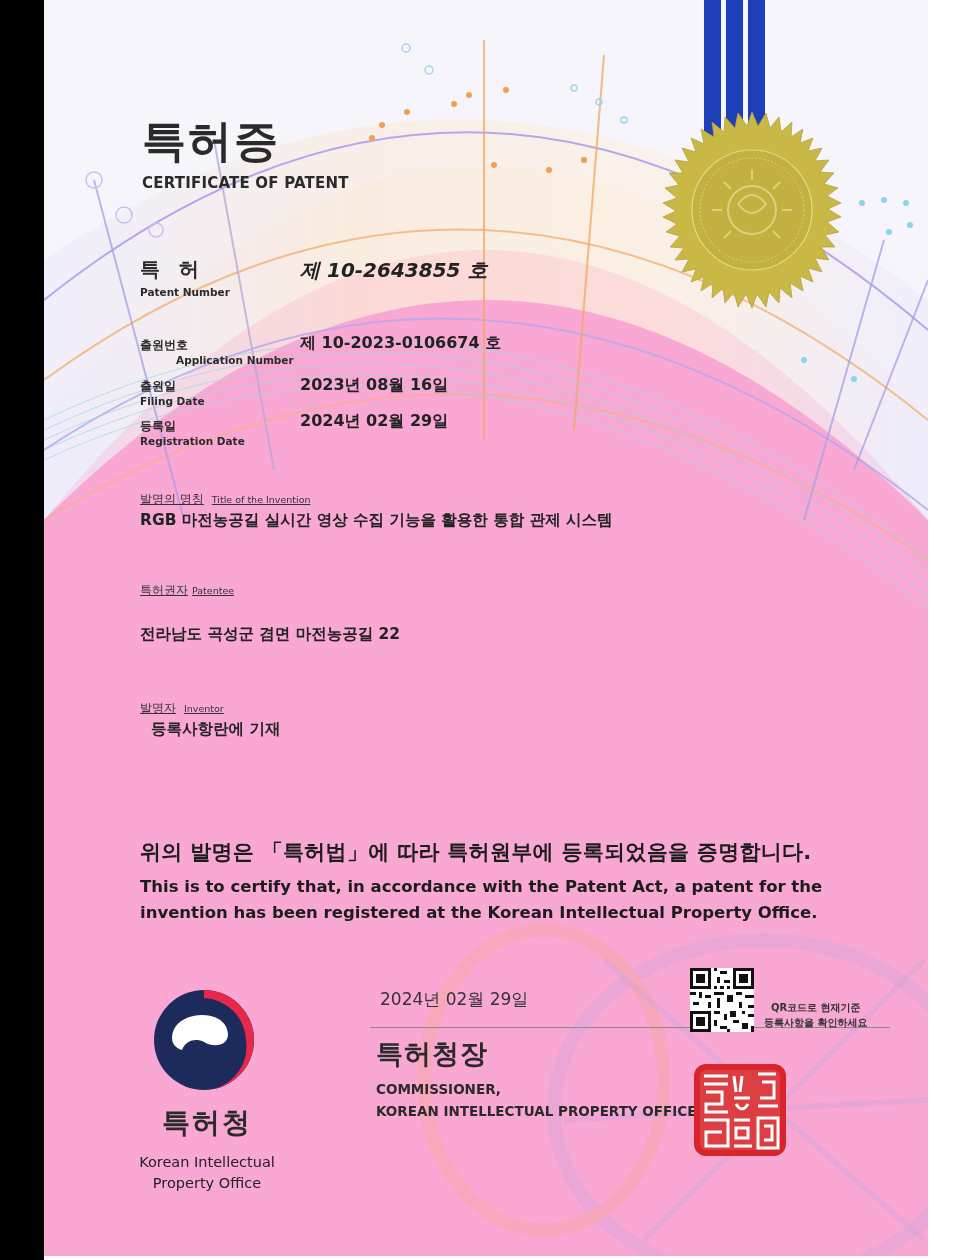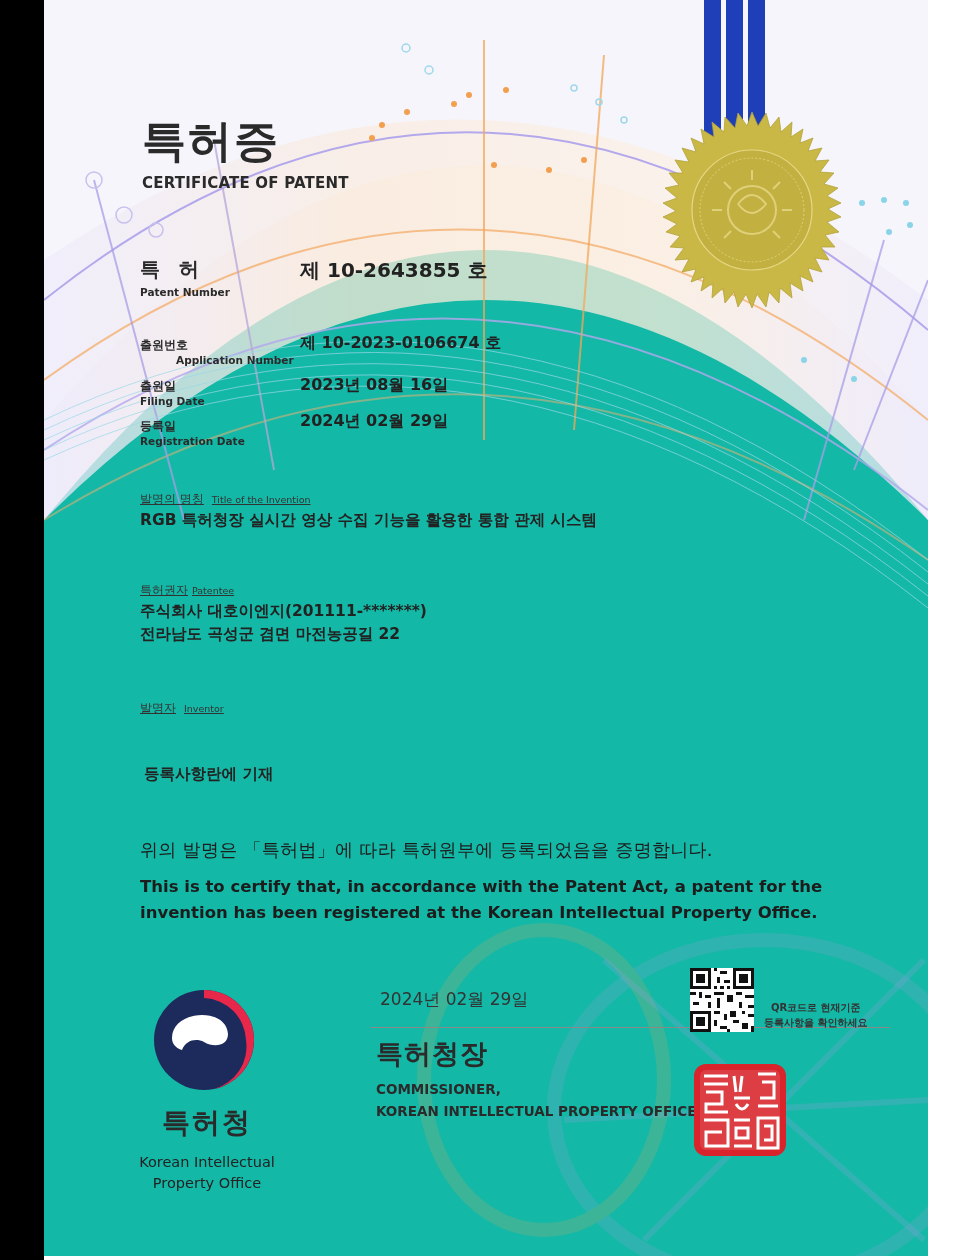--- a/index.html
+++ b/index.html
@@ -5,39 +5,39 @@
   html, body { margin: 0; padding: 0; }
   body {
     width: 976px; height: 1260px; position: relative; overflow: hidden;
     background: #ffffff;
     font-family: "DejaVu Sans", "Liberation Sans", sans-serif;
     color: #1e1e1e;
   }
   .left-bar { position: absolute; left: 0; top: 0; width: 44px; height: 1260px; background: #000; }
   .page {
     position: absolute; left: 44px; top: 0; width: 884px; height: 1256px;
-    background: #14b8a6; overflow: hidden;
+    background: #f9a8d4; overflow: hidden;
   }
   .bg-svg { position: absolute; left: 0; top: 0; width: 884px; height: 1256px; }
   .abs { position: absolute; }
 
   .title-ko { left: 98px; top: 112px; font-size: 44px; font-weight: bold; color: #2a2a2a; letter-spacing: 2px; }
   .title-en { left: 98px; top: 174px; font-size: 15px; font-weight: bold; color: #2a2a2a; letter-spacing: 0.2px; }
 
   .lbl-ko-lg { font-size: 20px; font-weight: bold; color: #2a2a2a; letter-spacing: 6px; text-align: right; }
   .lbl-ko { font-size: 12px; font-weight: bold; color: #2a2a2a; }
   .lbl-en { font-size: 10.5px; font-weight: bold; color: #2a2a2a; }
-  .val-lg { font-size: 20px; font-weight: bold; color: #222; }
+  .val-lg { font-size: 20px; font-weight: bold; color: #222; font-style: italic; }
   .val { font-size: 16px; font-weight: bold; color: #222; }
 
   .sec-lbl { font-size: 12px; color: #333; text-decoration: underline; }
   .sec-lbl .en { font-size: 9.5px; margin-left: 8px; }
   .sec-val { font-size: 15.5px; font-weight: bold; color: #222; line-height: 23px; }
 
-  .cert-ko { left: 96px; top: 838px; font-size: 18px; font-weight: normal; color: #1c1c1c; letter-spacing: 0.3px; }
+  .cert-ko { left: 96px; top: 838px; font-size: 21px; font-weight: bold; color: #1c1c1c; letter-spacing: 0.3px; }
   .cert-en { left: 96px; top: 874px; font-size: 16.5px; font-weight: bold; color: #1c1c1c; line-height: 26px; width: 720px; }
 
   .issue-date { left: 336px; top: 988px; font-size: 17px; color: #333; }
   .sign-rule { left: 326px; top: 1027px; width: 520px; height: 1px; background: #8a8a8a; }
   .comm-ko { left: 332px; top: 1036px; font-size: 27px; font-weight: bold; color: #2a2a2a; letter-spacing: 1px; }
   .comm-en { left: 332px; top: 1078px; font-size: 13.5px; font-weight: bold; color: #2a2a2a; line-height: 22px; }
 
   .qr { left: 646px; top: 968px; width: 64px; height: 64px; }
   .qr-note { left: 720px; top: 1000px; font-size: 10px; font-weight: bold; color: #333; text-align: center; line-height: 15px; }
 
@@ -179,32 +179,31 @@
   <div class="abs lbl-en" style="left:96px; top:395px;">Filing Date</div>
   <div class="abs val" style="left:256px; top:375px;">2023년 08월 16일</div>
 
   <div class="abs lbl-ko" style="left:96px; top:418px;">등록일</div>
   <div class="abs lbl-en" style="left:96px; top:435px;">Registration Date</div>
   <div class="abs val" style="left:256px; top:411px;">2024년 02월 29일</div>
 
   <div class="abs sec-lbl" style="left:96px; top:491px;">
     <span>발명의 명칭</span><span class="en">Title of the Invention</span>
   </div>
-  <div class="abs sec-val" style="left:96px; top:509px;">RGB 특허청장 실시간 영상 수집 기능을 활용한 통합 관제 시스템</div>
+  <div class="abs sec-val" style="left:96px; top:509px;">RGB 마전농공길 실시간 영상 수집 기능을 활용한 통합 관제 시스템</div>
 
   <div class="abs sec-lbl" style="left:96px; top:582px;">
     <span>특허권자</span><span class="en" style="margin-left:4px;">Patentee</span>
   </div>
-  <div class="abs sec-val" style="left:96px; top:600px;">주식회사 대호이엔지(201111-*******)</div>
   <div class="abs sec-val" style="left:96px; top:623px;text-align:right;">전라남도 곡성군 겸면 마전농공길 22</div>
 
   <div class="abs sec-lbl" style="left:96px; top:700px;">
     <span>발명자</span><span class="en">Inventor</span>
   </div>
-  <div class="abs sec-val" style="left:100px; top:718px;margin-top:45px;">등록사항란에 기재</div>
+  <div class="abs sec-val" style="left:107px; top:718px;">등록사항란에 기재</div>
 
   <div class="abs cert-ko">위의 발명은 「특허법」에 따라 특허원부에 등록되었음을 증명합니다.</div>
   <div class="abs cert-en">This is to certify that, in accordance with the Patent Act, a patent for the invention has been registered at the Korean Intellectual Property Office.</div>
 
   <div class="abs issue-date">2024년 02월 29일</div>
   <div class="abs sign-rule"></div>
   <div class="abs comm-ko">특허청장</div>
   <div class="abs comm-en">
     <div>COMMISSIONER,</div>
     <div>KOREAN INTELLECTUAL PROPERTY OFFICE</div>

